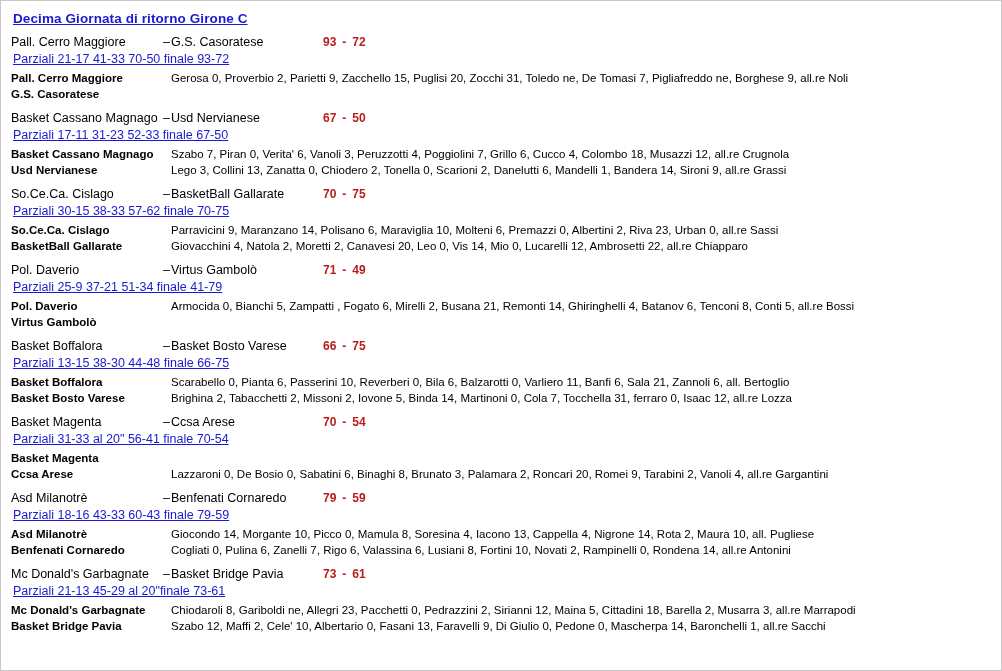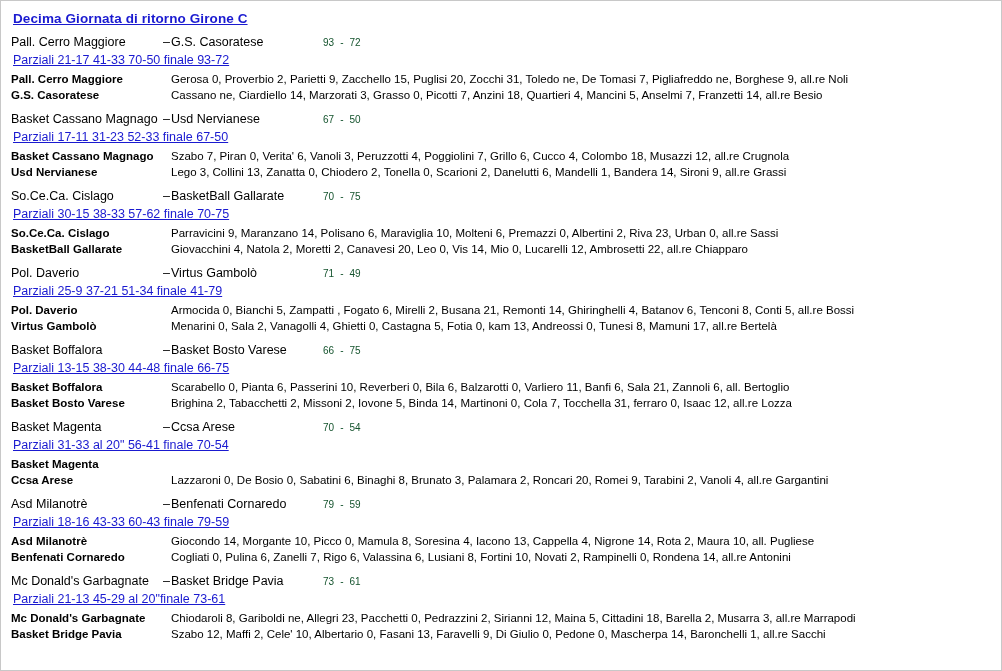--- a/index.html
+++ b/index.html
@@ -51,24 +51,25 @@
     flex: 0 0 8px;
     text-align: left;
   }
   .team-away {
     width: 140px;
     flex: 0 0 140px;
     white-space: nowrap;
     overflow: hidden;
   }
   .score {
-    color: #14532d;
-    font-size: 10px;
+    color: #b91c1c;
+    font-size: 12px;
     white-space: nowrap;
     margin-left: 12px;
+    font-weight: bold;
   }
   .score .sep {
     padding: 0 6px;
   }
   .parziali {
     color: #1a1ad0;
     font-size: 12.5px;
     line-height: 17px;
     margin: 1px 0 2px 2px;
     text-decoration: underline;
@@ -107,21 +108,20 @@
         <span class="team-away">G.S. Casoratese</span>
         <span class="score"><span>93</span><span class="sep">-</span><span>72</span></span>
       </div>
       <div class="parziali">Parziali 21-17 41-33 70-50 finale 93-72</div>
       <div class="roster">
         <span class="roster-team">Pall. Cerro Maggiore</span>
         <span class="roster-players">Gerosa 0, Proverbio 2, Parietti 9, Zacchello 15, Puglisi 20, Zocchi 31, Toledo ne, De Tomasi 7, Pigliafreddo ne, Borghese 9, all.re Noli</span>
       </div>
       <div class="roster">
         <span class="roster-team">G.S. Casoratese</span>
-        <span class="roster-players">Cassano ne, Ciardiello 14, Marzorati 3, Grasso 0, Picotti 7, Anzini 18, Quartieri 4, Mancini 5, Anselmi 7, Franzetti 14, all.re Besio</span>
       </div>
     </div>
 
     <div class="match">
       <div class="row-head">
         <span class="team-home">Basket Cassano Magnago</span>
         <span class="dash">–</span>
         <span class="team-away">Usd Nervianese</span>
         <span class="score"><span>67</span><span class="sep">-</span><span>50</span></span>
       </div>
@@ -161,21 +161,20 @@
         <span class="team-away">Virtus Gambolò</span>
         <span class="score"><span>71</span><span class="sep">-</span><span>49</span></span>
       </div>
       <div class="parziali">Parziali 25-9 37-21 51-34 finale 41-79</div>
       <div class="roster">
         <span class="roster-team">Pol. Daverio</span>
         <span class="roster-players">Armocida 0, Bianchi 5, Zampatti , Fogato 6, Mirelli 2, Busana 21, Remonti 14, Ghiringhelli 4, Batanov 6, Tenconi 8, Conti 5, all.re Bossi</span>
       </div>
       <div class="roster">
         <span class="roster-team">Virtus Gambolò</span>
-        <span class="roster-players">Menarini 0, Sala 2, Vanagolli 4, Ghietti 0, Castagna 5, Fotia 0, kam 13, Andreossi 0, Tunesi 8, Mamuni 17, all.re Bertelà</span>
       </div>
     </div>
 
     <div class="match">
       <div class="row-head">
         <span class="team-home">Basket Boffalora</span>
         <span class="dash">–</span>
         <span class="team-away">Basket Bosto Varese</span>
         <span class="score"><span>66</span><span class="sep">-</span><span>75</span></span>
       </div>

